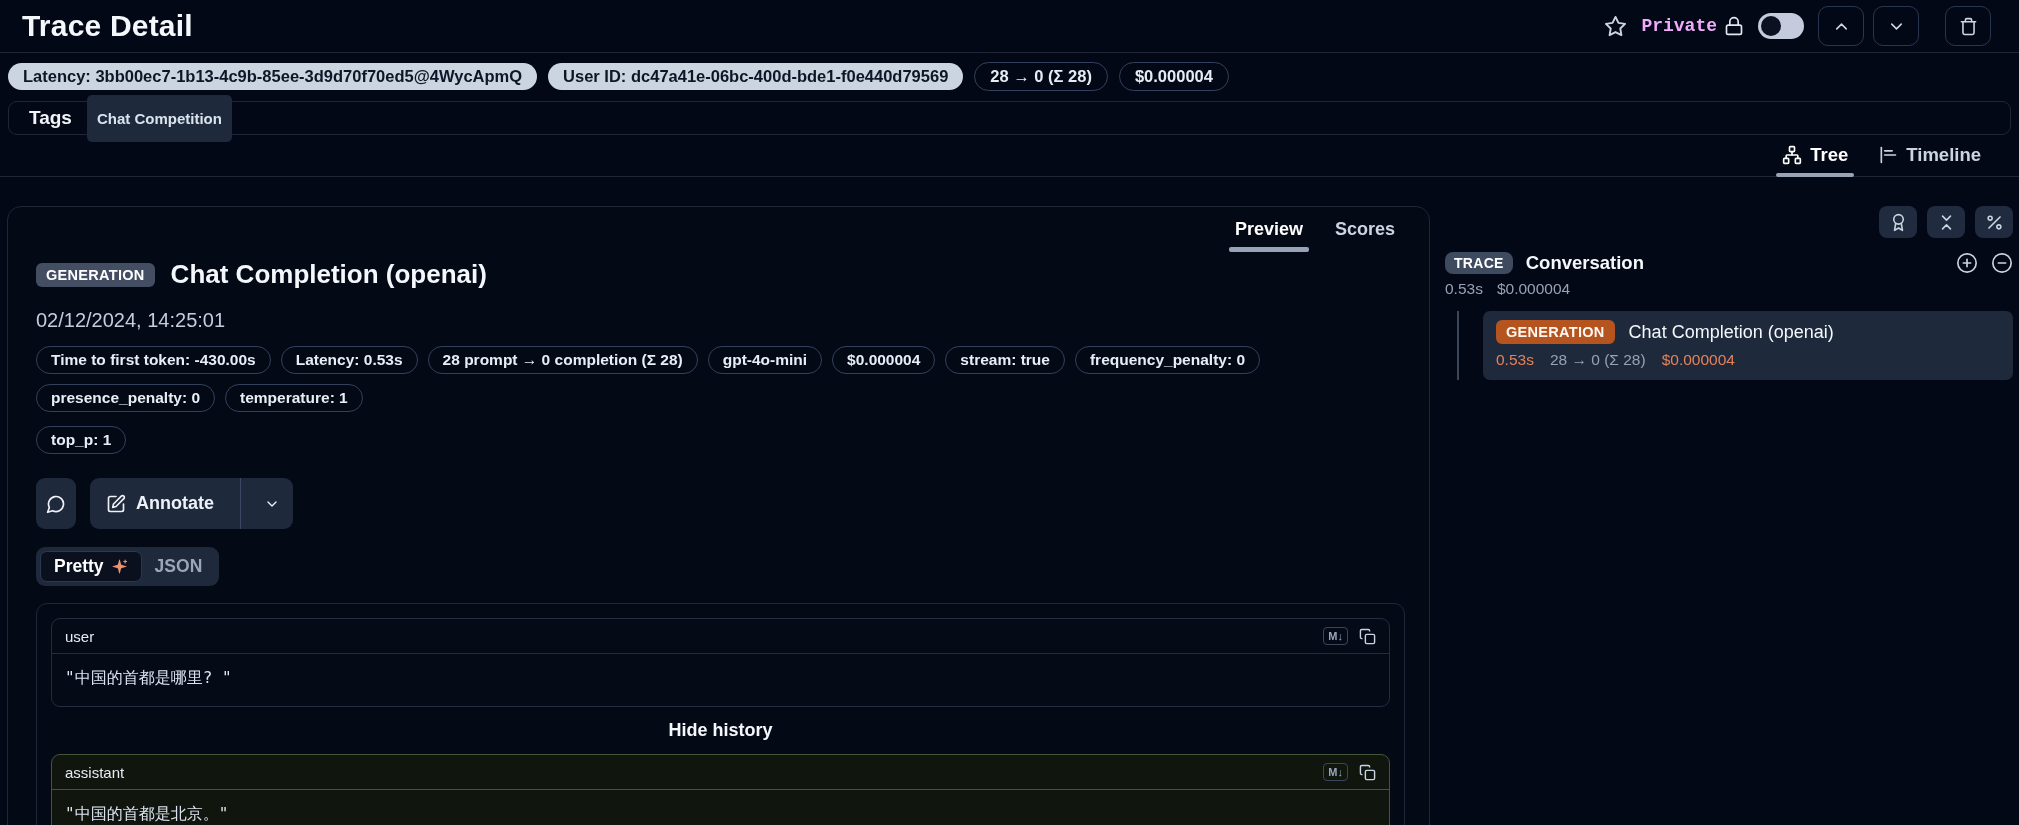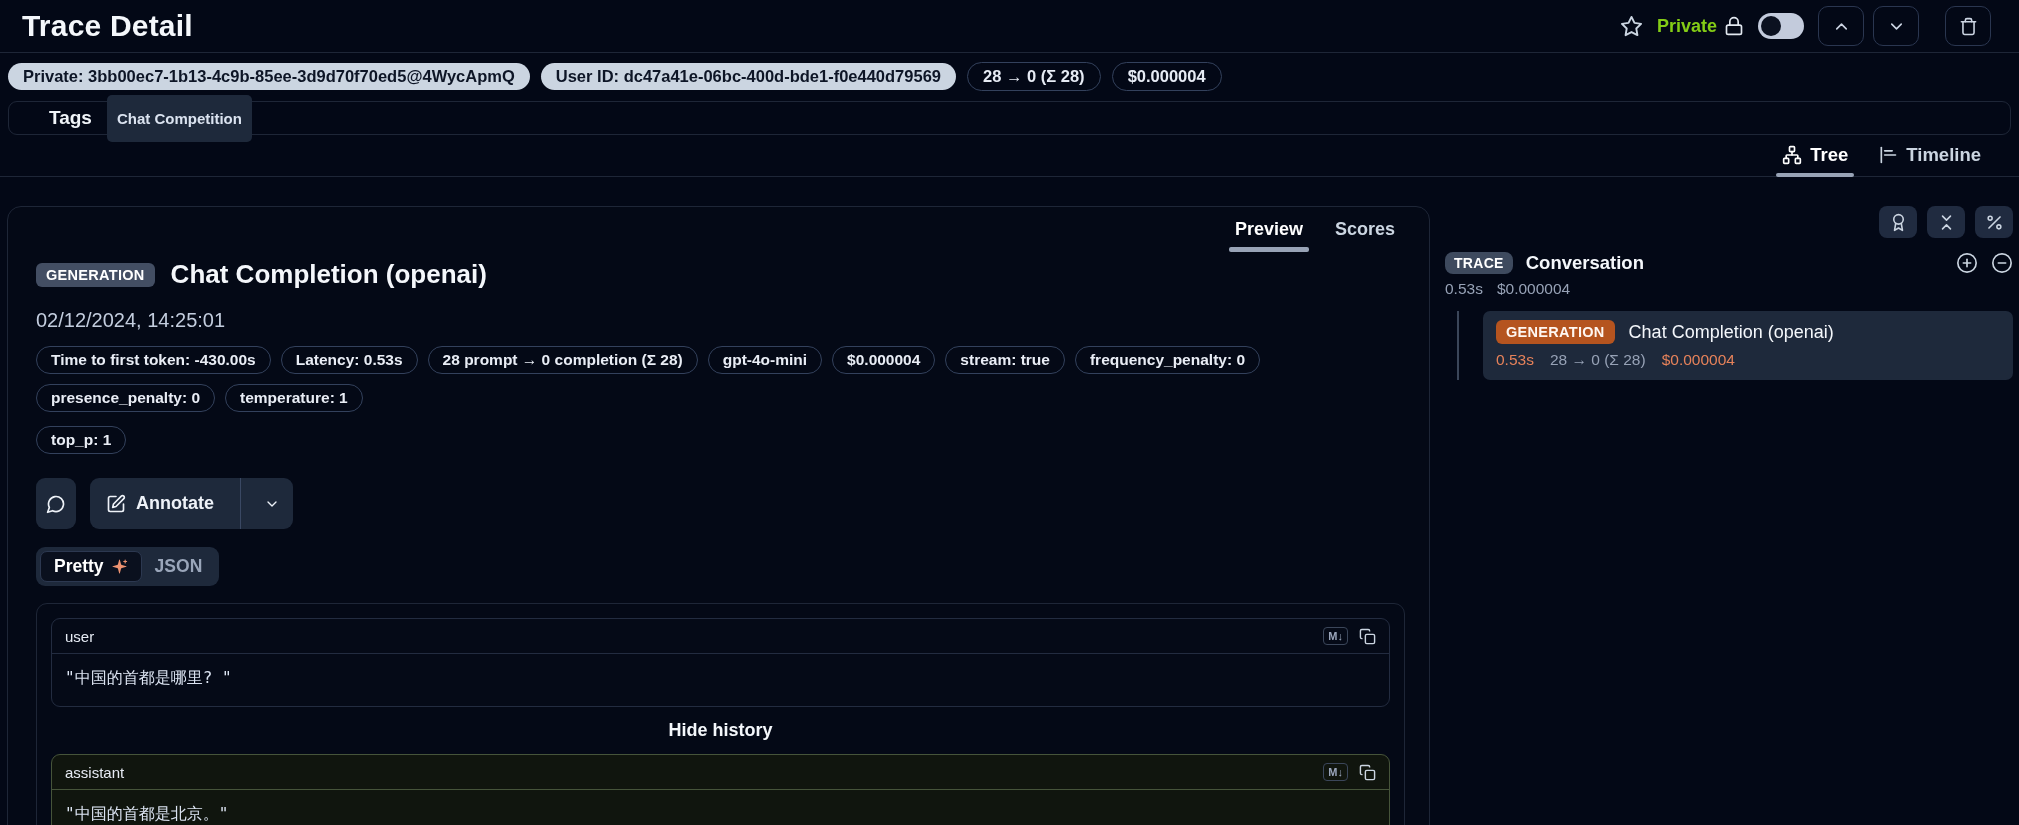--- a/index.html
+++ b/index.html
@@ -11,38 +11,38 @@
   }
   svg { display:block; }
 
   
   .topbar { height:53px; display:flex; align-items:center; padding:0 28px 0 22px;
     border-bottom:1px solid #1e2637; }
   .topbar h1 { font-size:30px; font-weight:bold; color:#f4f7fb; margin:0; letter-spacing:.2px; }
   .topbar .spacer { flex:1; }
   .top-controls { display:flex; align-items:center; gap:14px; }
   .icon-plain { color:#cbd5e1; cursor:pointer; }
-  .private-wrap { display:flex; align-items:center; gap:7px; color:#84cc16; font-size:18px; font-weight:bold; }
+  .private-wrap { display:flex; align-items:center; gap:7px; color:#f0abfc; font-size:18px; font-weight:bold;font-family:Liberation Mono, monospace; }
   .toggle { width:46px; height:26px; background:#c3cbdc; border-radius:13px; position:relative; cursor:pointer; }
   .toggle .knob { position:absolute; top:3px; left:3px; width:20px; height:20px; border-radius:50%; background:#0b1120; }
   .btn-outline { width:46px; height:40px; border:1px solid #2a3650; border-radius:10px;
     display:flex; align-items:center; justify-content:center; color:#cdd6e4; background:transparent; cursor:pointer; }
   .btn-group { display:flex; align-items:center; gap:9px; }
   .btn-group .gap { width:8px; }
 
   
   .meta-row { display:flex; align-items:center; gap:11px; padding:9px 22px 8px 8px; }
   .pill { border-radius:999px; font-size:16.5px; font-weight:bold; padding:4px 15px; white-space:nowrap; }
   .pill.light { background:#cbd5e1; color:#0d1526; }
   .pill.outline { border:1px solid #33415c; color:#e6ebf4; background:transparent; }
 
   
   .tags-box { margin:2px 8px 0 8px; border:1px solid #1e2637; border-radius:9px;
     display:flex; align-items:center; gap:15px; padding:5px 20px; height:34px; }
-  .tags-box .tags-label { font-size:19px; font-weight:bold; color:#f1f5f9;margin-left:20px; }
+  .tags-box .tags-label { font-size:19px; font-weight:bold; color:#f1f5f9; }
   .tag-badge { background:#1e293b; color:#dbe3f0; font-size:15px; font-weight:bold;
     border-radius:5px; padding:15px 10px; cursor:pointer; }
 
   
   .view-tabs { display:flex; justify-content:flex-end; align-items:flex-end; gap:6px;
     border-bottom:1px solid #1e2637; padding:8px 26px 0 0; height:42px; }
   .vtab { display:flex; align-items:center; gap:8px; font-size:18.5px; font-weight:bold;
     color:#cbd5e1; padding:4px 12px 10px 12px; position:relative; cursor:pointer; }
   .vtab.active { color:#ffffff; }
   .vtab.active::after { content:""; position:absolute; left:6px; right:6px; bottom:-1px; height:4px;
@@ -165,21 +165,21 @@
             <path d="M3 6h18"></path>
             <path d="M19 6v14a2 2 0 0 1-2 2H7a2 2 0 0 1-2-2V6"></path>
             <path d="M8 6V4a2 2 0 0 1 2-2h4a2 2 0 0 1 2 2v2"></path>
           </svg>
       </button>
     </div>
   </div>
 </div>
 
 <div class="meta-row">
-  <span class="pill light">Private: 3bb00ec7-1b13-4c9b-85ee-3d9d70f70ed5@4WycApmQ</span>
+  <span class="pill light">Latency: 3bb00ec7-1b13-4c9b-85ee-3d9d70f70ed5@4WycApmQ</span>
   <span class="pill light">User ID: dc47a41e-06bc-400d-bde1-f0e440d79569</span>
   <span class="pill outline">28 → 0 (Σ 28)</span>
   <span class="pill outline">$0.000004</span>
 </div>
 
 <div class="tags-box">
   <span class="tags-label">Tags</span>
   <span class="tag-badge">Chat Competition</span>
 </div>
 

